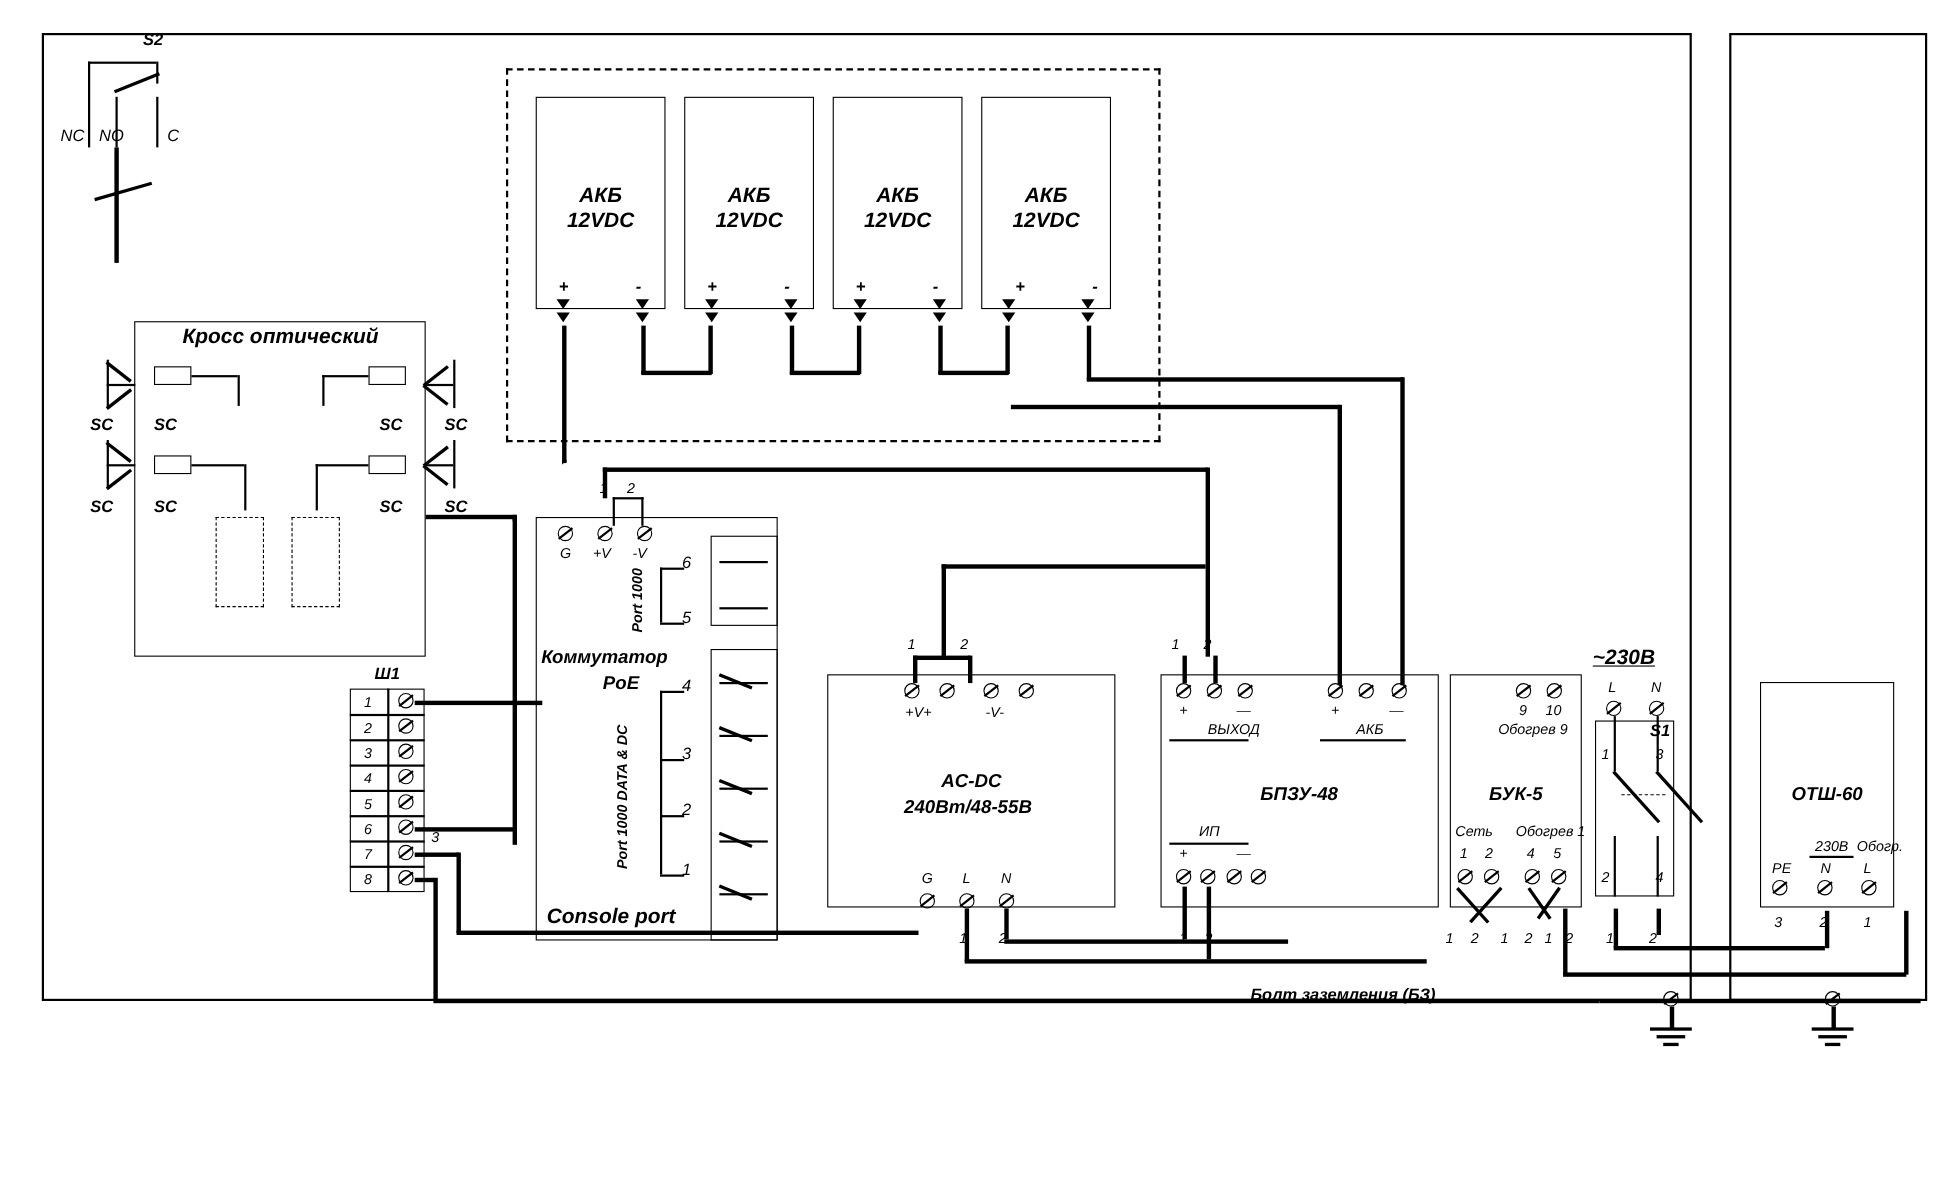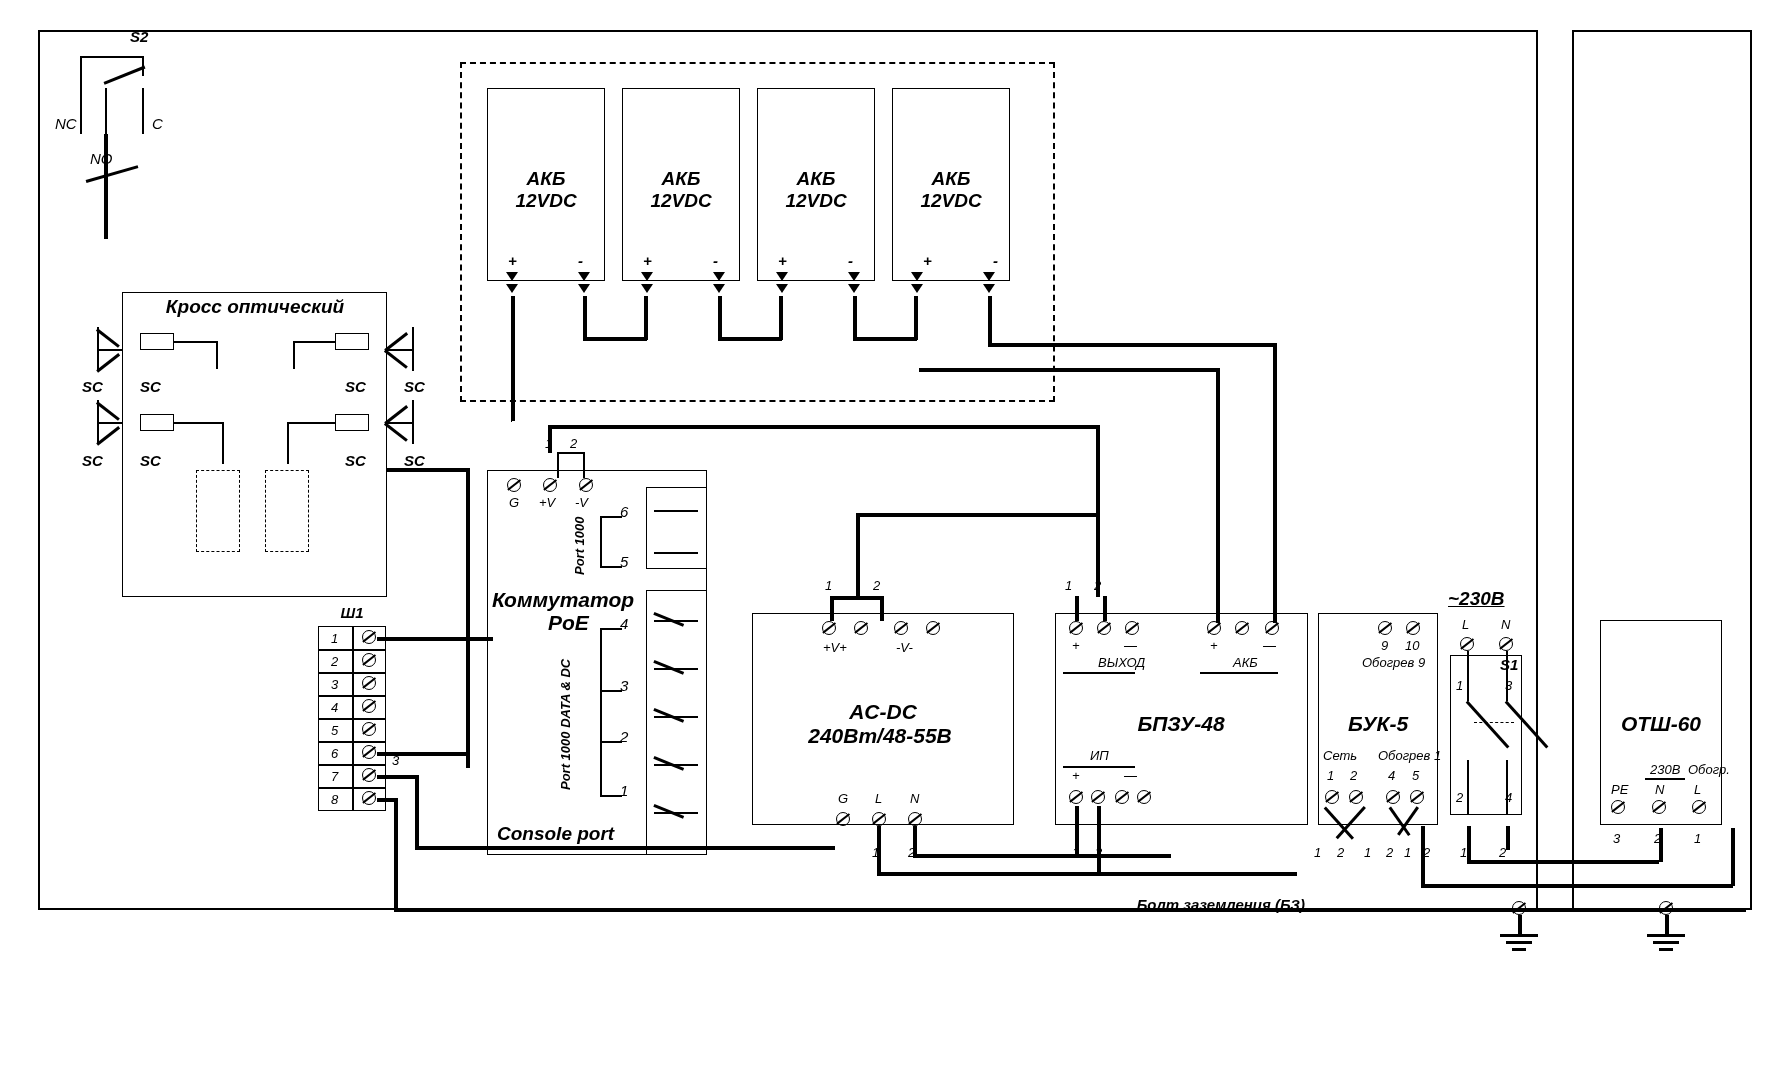--- a/index.html
+++ b/index.html
@@ -12,21 +12,21 @@
   .ln{position:absolute;background:#000;}
   .h{height:2px;}
   .v{width:2px;}
   .h3{height:3.5px;}
   .v3{width:3.5px;}
   .lbl{position:absolute;font-style:italic;font-weight:bold;color:#000;white-space:nowrap;}
   .lbl.n{font-weight:normal;}
   .sm{font-size:13px;}
   .md{font-size:15px;}
   .lg{font-size:19px;}
-  .xl{font-size:21px;}
+  .xl{font-size:17px;}
   .rot{transform-origin:left top;}
   .screw{position:absolute;width:14px;height:14px;border:1.5px solid #000;border-radius:50%;box-sizing:border-box;}
   .screw:after{content:"";position:absolute;left:-2px;top:5px;width:16px;height:1.5px;background:#000;transform:rotate(-38deg);}
   .arrow{position:absolute;width:0;height:0;border-left:6px solid transparent;border-right:6px solid transparent;border-top:9px solid #000;}
   .gnd1{position:absolute;height:2.5px;background:#000;}
 </style>
 </head>
 <body>
 
 <div id="root">
@@ -43,21 +43,21 @@
 
     <div class="ln v" style="left:105px;top:88px;height:46px;"></div>
     <div class="ln v" style="left:142px;top:88px;height:46px;"></div>
 
     <div class="ln" style="left:104px;top:82px;width:44px;height:2.5px;transform:rotate(-22deg);transform-origin:left center;"></div>
 
     <div class="ln v3" style="left:104px;top:134px;height:105px;"></div>
     <div class="ln" style="left:86px;top:180px;width:54px;height:2.5px;transform:rotate(-16deg);transform-origin:left center;"></div>
     <div class="lbl md" style="left:130px;top:28px;">S2</div>
     <div class="lbl md n" style="left:55px;top:115px;">NC</div>
-    <div class="lbl md n" style="left:90px;top:115px;margin-top:35px;">NO</div>
+    <div class="lbl md n" style="left:90px;top:115px;">NO</div>
     <div class="lbl md n" style="left:152px;top:115px;">C</div>
   </div>
 
   <div class="thin" style="left:122px;top:292px;width:265px;height:305px;"></div>
   <div class="lbl lg" style="left:255px;top:296px;transform:translateX(-50%);">Кросс оптический</div>
 
   <div>
 
     <div class="ln v" style="left:97px;top:327px;height:44px;"></div>
     <div class="ln" style="left:97px;top:349px;width:26px;height:2px;"></div>

